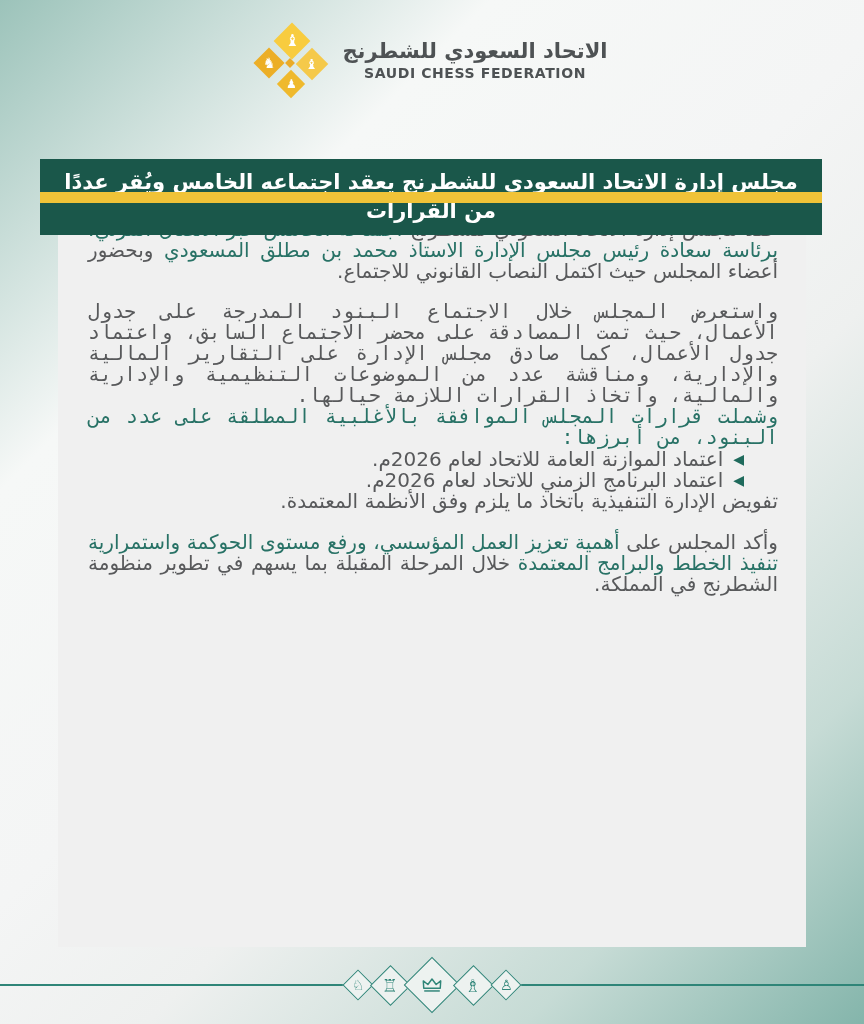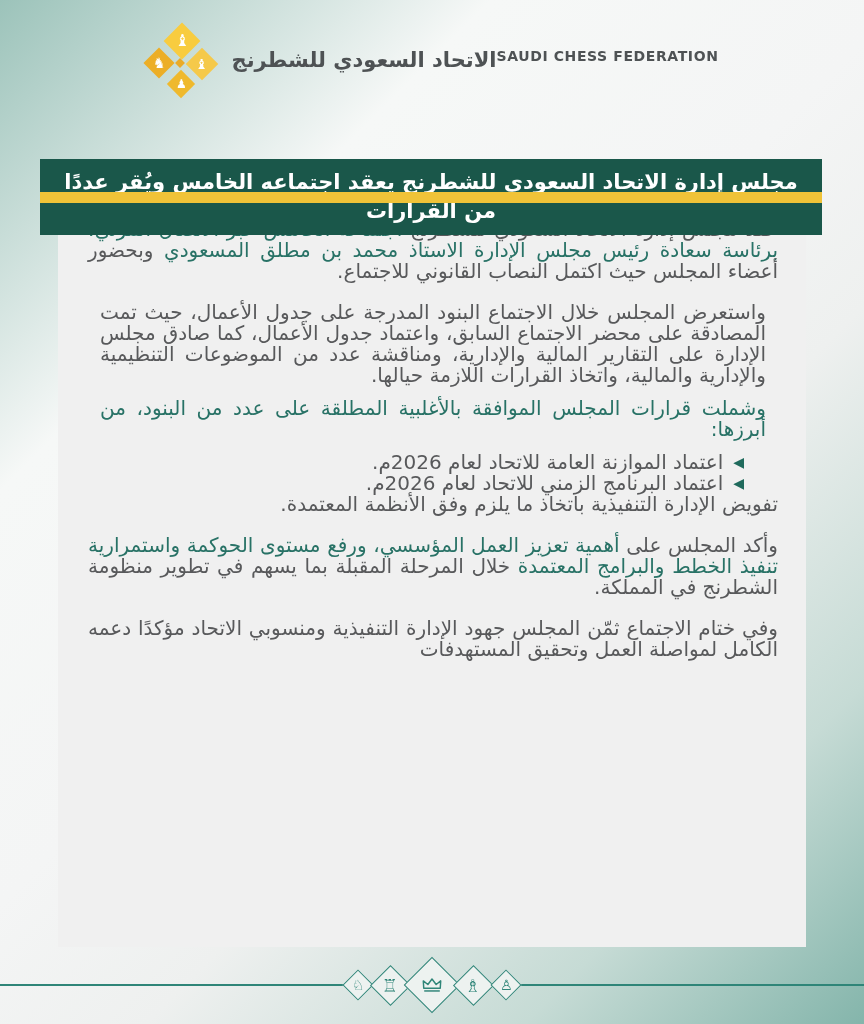--- a/index.html
+++ b/index.html
@@ -18,21 +18,21 @@
     position:absolute;top:26px;left:0;right:0;
     display:flex;justify-content:center;align-items:center;gap:16px;
     direction:ltr;
   }
   .logo{position:relative;width:70px;height:68px;}
   .logo .dmd{
     position:absolute;transform:translate(-50%,-50%) rotate(45deg);
     display:flex;align-items:center;justify-content:center;
   }
   .logo .dmd>span{transform:rotate(-45deg);color:#fff;line-height:1;}
-  .brand-text{display:flex;justify-content:center;}
+  .brand-text{display:flex;flex-direction:column;justify-content:center;}
   .brand-ar{
     font-size:21px;font-weight:bold;color:#4e5254;direction:rtl;text-align:left;line-height:1.25;
   }
   .brand-en{
     font-size:14px;font-weight:bold;color:#4e5254;letter-spacing:0.6px;line-height:1.3;text-align:center;
   }
 
   
   .badge{
     position:absolute;top:101px;right:42px;
@@ -61,21 +61,21 @@
   
   .card{
     position:absolute;top:203px;left:58px;width:748px;height:744px;
     background:#f0f0f0;
     box-sizing:border-box;
     padding:16px 28px 18px 30px;
     direction:rtl;
   }
   .article{font-size:20px;line-height:21px;color:#58595b;}
   .article .p{margin:0 0 20px;text-align:justify;}
-  .article .p.tight{margin:12px;}
+  .article .p.tight{margin:0;font-family:Liberation Mono, monospace;}
   .article .gray{color:#58595b;}
   .article .teal{color:#287266;}
   .article .bullet{
     margin:0;padding-right:34px;text-align:right;color:#58595b;
   }
   .article .bullet .marker{
     color:#1f6a5c;font-size:14px;vertical-align:2px;margin-left:10px;
   }
 
   
@@ -134,21 +134,20 @@
 
   <main class="card">
     <div class="article" id="article">
         <div class="p"><span class="gray">عقد مجلس إدارة الاتحاد السعودي للشطرنج </span><span class="teal">اجتماعه الخامس عبر الاتصال المرئي، برئاسة سعادة رئيس مجلس الإدارة الاستاذ محمد بن مطلق المسعودي</span><span class="gray"> وبحضور أعضاء المجلس حيث اكتمل النصاب القانوني للاجتماع.</span></div>
         <div class="p tight"><span class="gray">واستعرض المجلس خلال الاجتماع البنود المدرجة على جدول الأعمال، حيث تمت المصادقة على محضر الاجتماع السابق، واعتماد جدول الأعمال، كما صادق مجلس الإدارة على التقارير المالية والإدارية، ومناقشة عدد من الموضوعات التنظيمية والإدارية والمالية، واتخاذ القرارات اللازمة حيالها.</span></div>
         <div class="p tight"><span class="teal">وشملت قرارات المجلس الموافقة بالأغلبية المطلقة على عدد من البنود، من أبرزها:</span></div>
         <div class="bullet"><span class="marker">◀</span><span>اعتماد الموازنة العامة للاتحاد لعام 2026م.</span></div>
         <div class="bullet"><span class="marker">◀</span><span>اعتماد البرنامج الزمني للاتحاد لعام 2026م.</span></div>
         <div class="p"><span class="gray">تفويض الإدارة التنفيذية باتخاذ ما يلزم وفق الأنظمة المعتمدة.</span></div>
         <div class="p"><span class="gray">وأكد المجلس على </span><span class="teal">أهمية تعزيز العمل المؤسسي، ورفع مستوى الحوكمة واستمرارية تنفيذ الخطط والبرامج المعتمدة</span><span class="gray"> خلال المرحلة المقبلة بما يسهم في تطوير منظومة الشطرنج في المملكة.</span></div>
-        <div class="p"><span class="gray">وفي ختام الاجتماع ثمّن المجلس جهود الإدارة التنفيذية ومنسوبي الاتحاد مؤكدًا دعمه الكامل لمواصلة العمل وتحقيق المستهدفات</span></div>
       </div>
   </main>
 
   <div class="footer-line"></div>
   <div class="footer-icons" id="footer-icons">
       <div class="f-dmd f-s">
         <span>♘</span>
       </div>
       <div class="f-dmd f-m">
         <span>♖</span>

